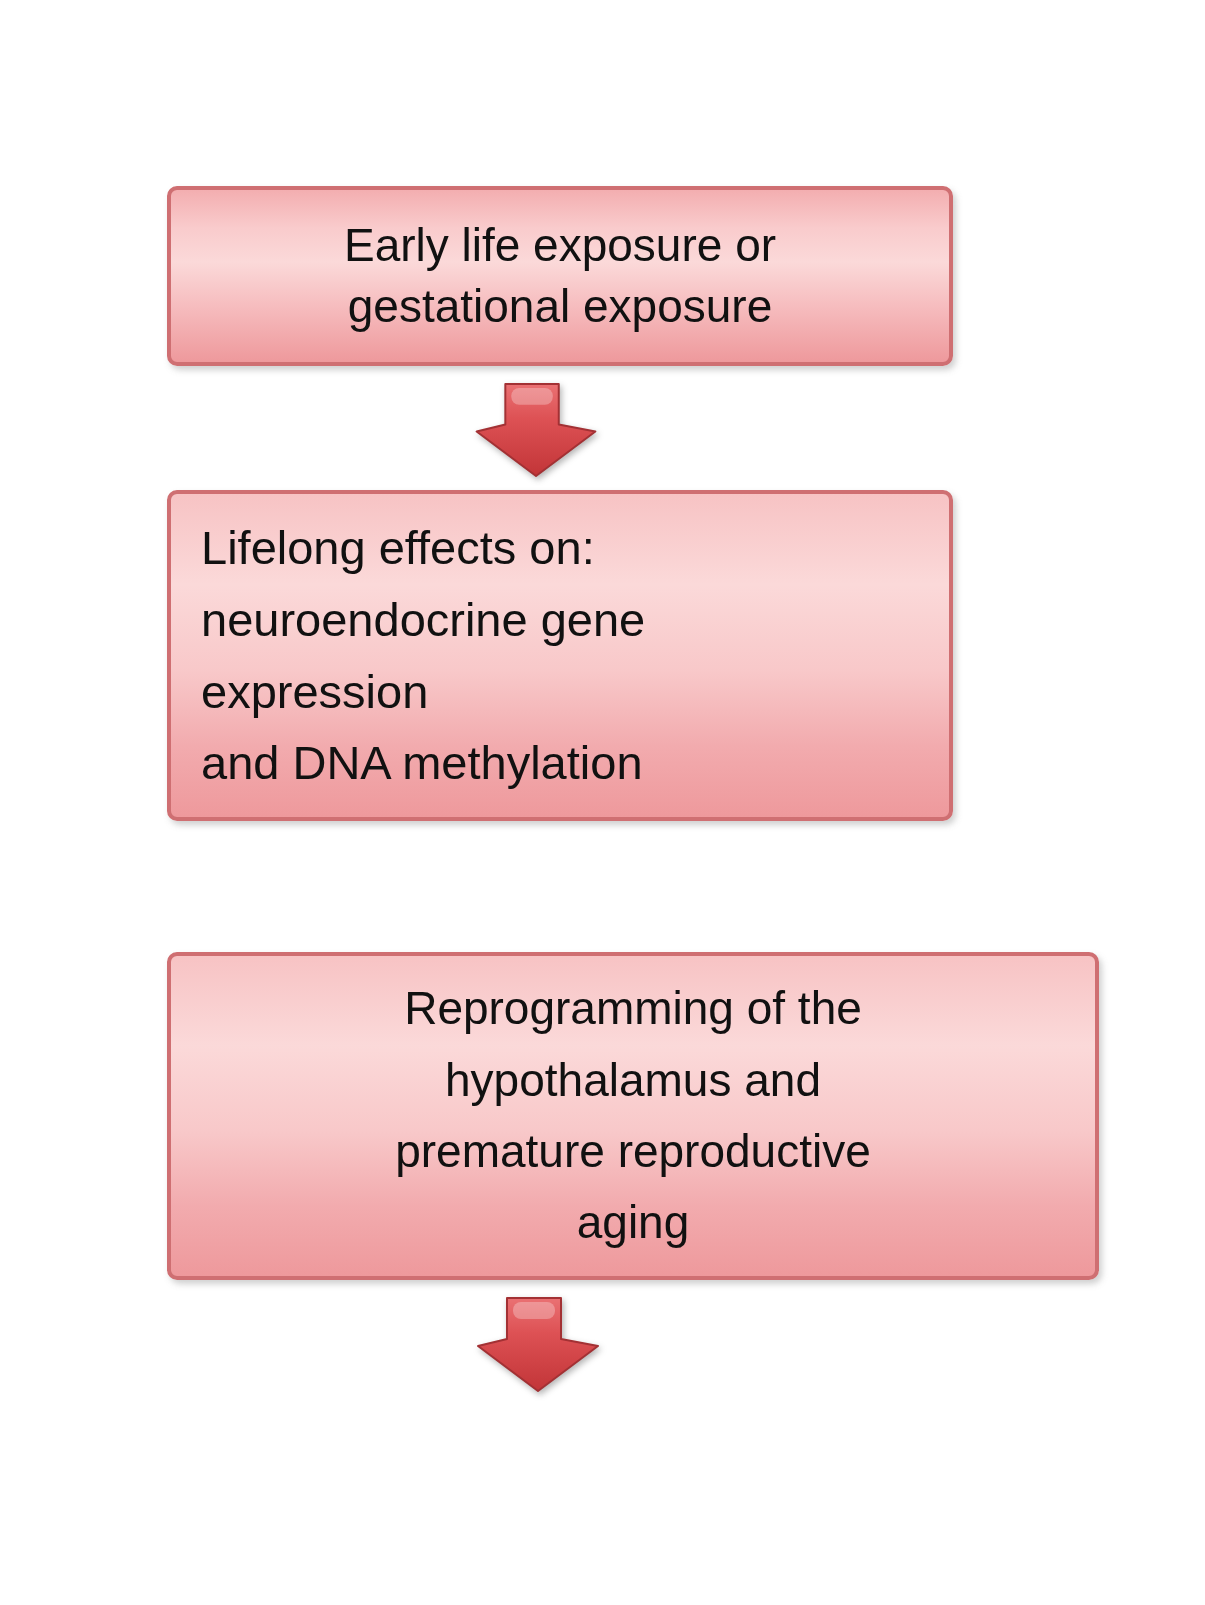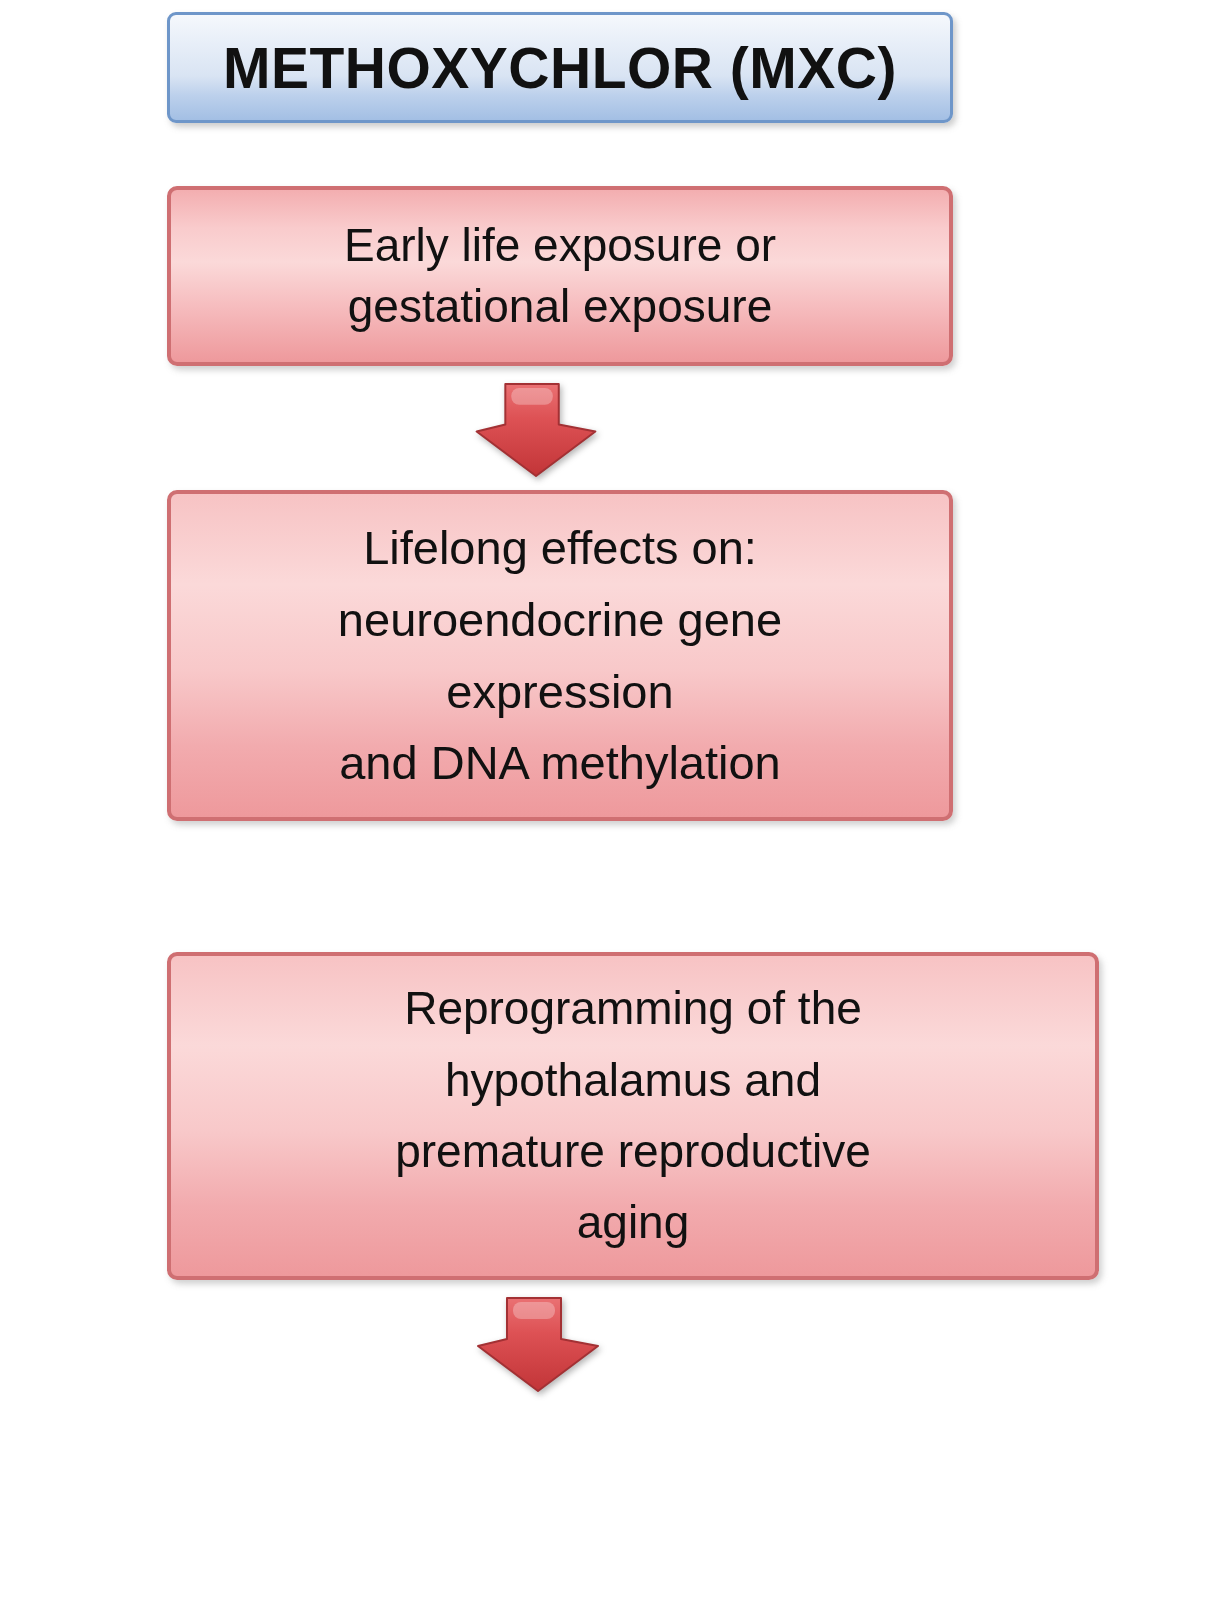--- a/index.html
+++ b/index.html
@@ -57,21 +57,21 @@
       #f7c3c4 0%, #fbd9d9 28%, #f8c8c9 55%,
       #f2abae 78%, #ee999c 100%);
   }
   .node-exposure {
     left: 167px; top: 186px; width: 786px; height: 180px;
     font-size: 46px; line-height: 1.32;
   }
   .node-effects {
     left: 167px; top: 490px; width: 786px; height: 331px;
     font-size: 47px; line-height: 1.53;
-    text-align: center;
+    text-align: left;
     padding: 0 30px;
   }
   .node-reprogramming {
     left: 167px; top: 952px; width: 932px; height: 328px;
     font-size: 46px; line-height: 1.55;
   }
   .node-senescence {
     left: 13px; top: 1408px; width: 1174px; height: 179px;
     font-size: 56px; line-height: 1.13;
   }
@@ -85,23 +85,20 @@
     filter: drop-shadow(2px 3px 3px rgba(90,90,90,0.45));
   }
   .arrow-1 { left: 475px; top: 383px; width: 122px; height: 95px; }
   .arrow-2 { left: 477px; top: 1297px; width: 122px; height: 96px; }
 </style>
 </head>
 <body>
 
 <div class="canvas">
 
-  <div class="node node-blue">
-    <span class="label">METHOXYCHLOR (MXC)</span>
-  </div>
 
   <div class="node node-pink node-exposure">
     <span class="label">Early life exposure or
 gestational exposure</span>
   </div>
 
   <svg class="arrow arrow-1" viewBox="0 0 122 96" xmlns="http://www.w3.org/2000/svg">
     <defs>
       <linearGradient id="arrowGradA" x1="0" y1="0" x2="0" y2="1">
         <stop offset="0%" stop-color="#ea7173"></stop>

